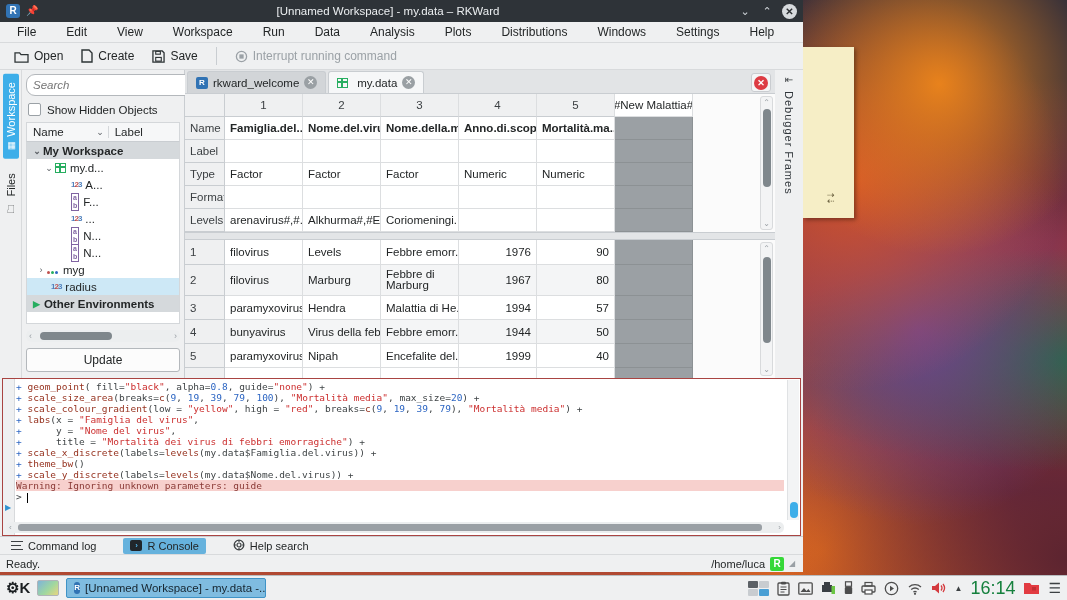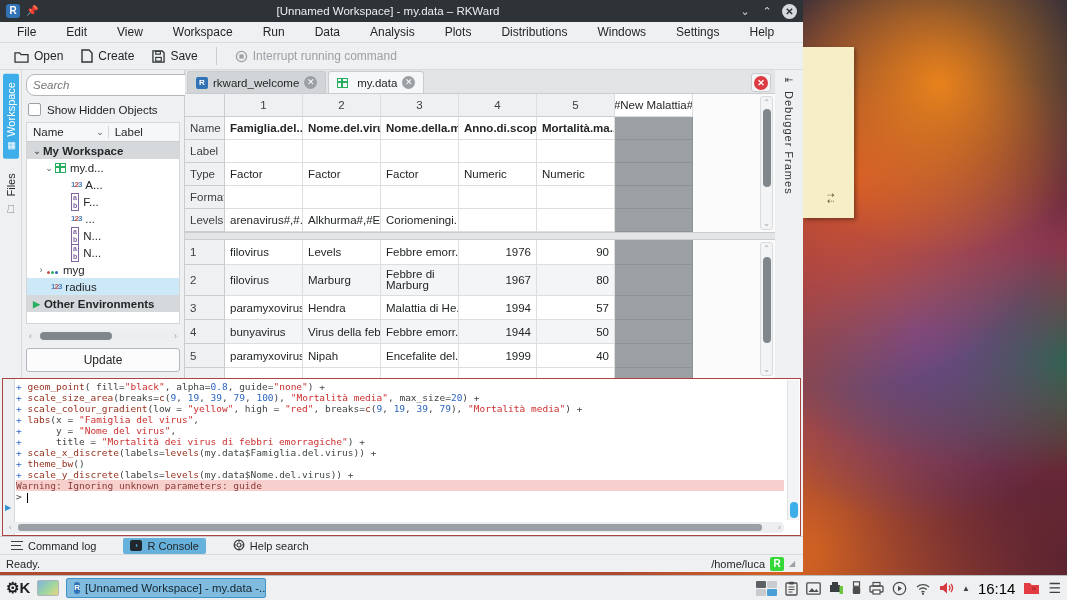--- a/index.html
+++ b/index.html
@@ -149,21 +149,21 @@
   .kicon { font-weight:bold; font-size:15px; color:#1b1f22; }
   .pager-thumb { width:22px; height:16px; border-radius:2px; background:linear-gradient(135deg,#7fb4d9 0%,#9fd7a0 55%,#e8d67f 100%); border:1px solid #b0b4b8; }
   .taskbtn { height:20px; display:flex; align-items:center; gap:5px; background:#7fbce0; border:1px solid #3f93c6; border-radius:2px; padding:0 7px; font-size:11.5px; color:#15242e; max-width:200px; white-space:nowrap; overflow:hidden; }
   .taskbtn .app-icon { width:12px; height:12px; font-size:8px; line-height:12px; }
   .tray { margin-left:auto; display:flex; align-items:center; gap:8px; }
   .quad { display:grid; grid-template-columns:10px 10px; grid-template-rows:7px 7px; gap:1px; }
   .quad div { border-radius:1px; }
   .q1{background:#5c6166;} .q2{background:#c8ccd0;} .q3{background:#c8ccd0;} .q4{background:#4a9fd4;}
   .tray svg { display:block; }
   .caret-up { font-size:8px; color:#3c4043; }
-  .clock { font-size:15px; color:#000000; }
+  .clock { font-size:18px; color:#15803d; }
   .hamb { font-size:14px; color:#3c4043; }
 </style>
 </head>
 <body>
 
 <div class="screen">
   <div class="wallpaper"></div>
 
   <div class="sticky-note">
     <div class="note-icon">⇢<br>⇠</div>

